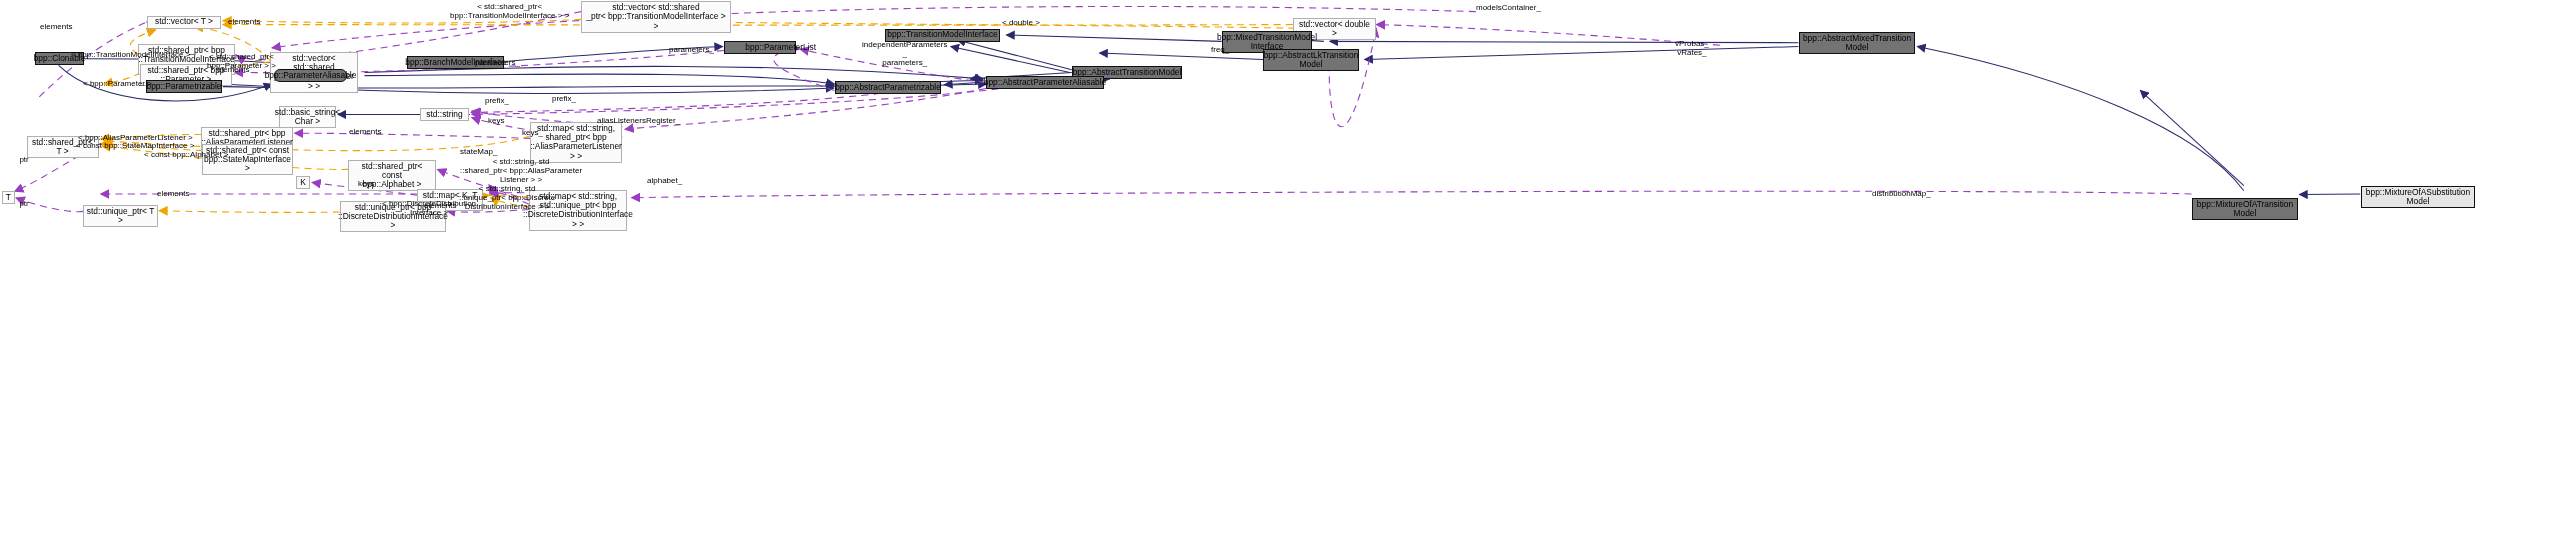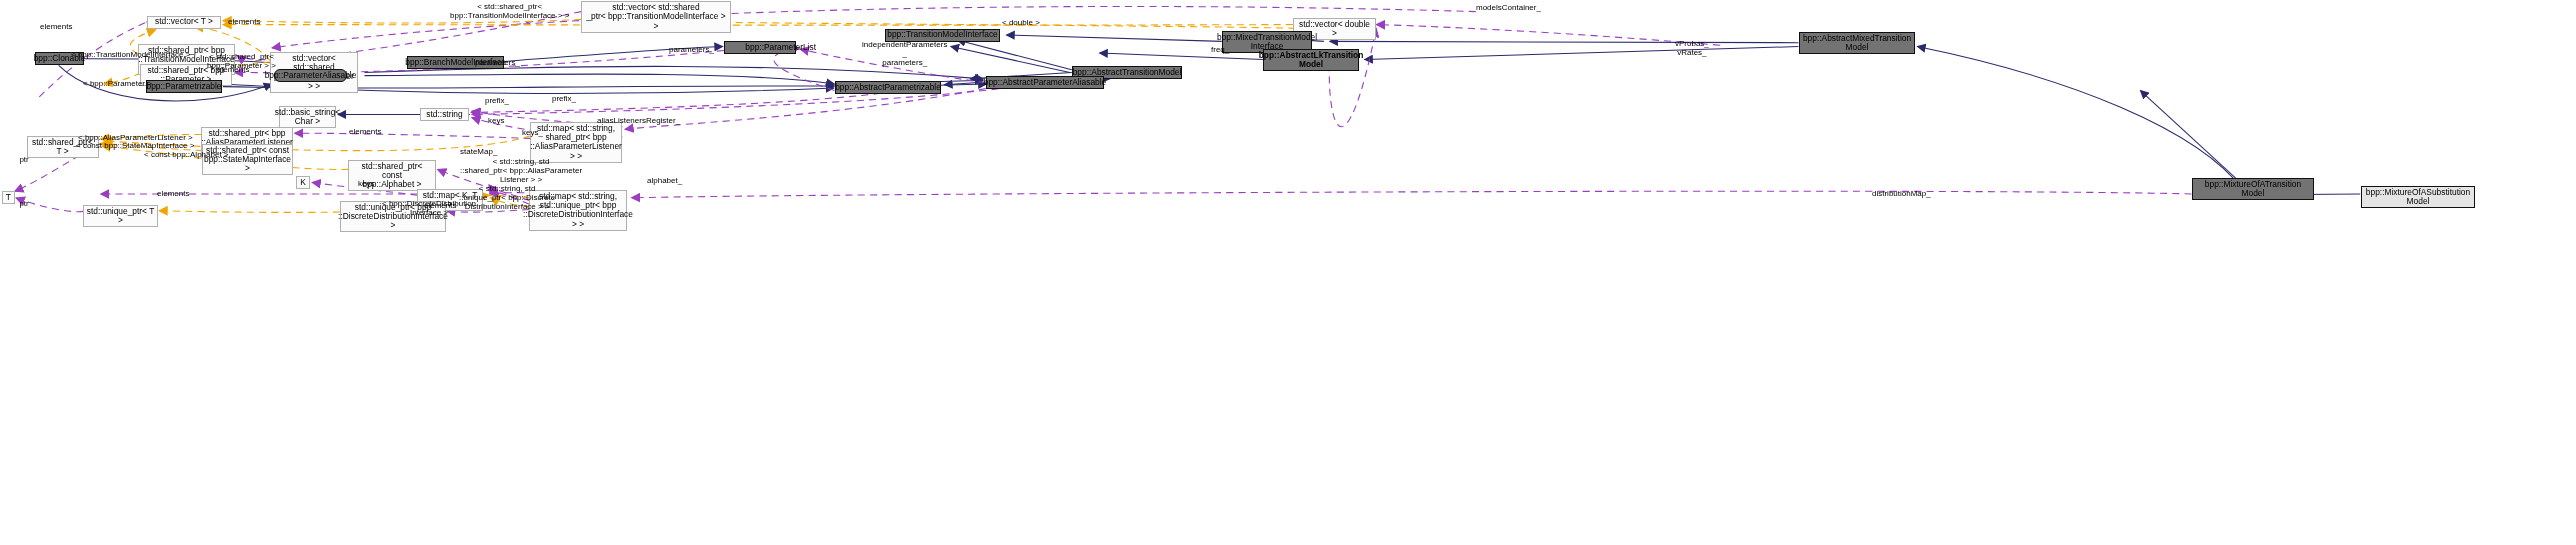--- a/index.html
+++ b/index.html
@@ -113,21 +113,21 @@
       <div class="node tmpl" style="left: 147px; top: 15.5px; width: 74px; min-height: 13px;">std::vector&lt; T &gt;</div>
       <div class="node tmpl" style="left: 1293px; top: 18px; width: 83px; min-height: 13px;">std::vector&lt; double &gt;</div>
       <div class="node cls" style="left: 1222px; top: 31px; width: 90px; min-height: 21px;">bpp::MixedTransitionModel
 Interface</div>
       <div class="node cls" style="left: 1799px; top: 32px; width: 116px; min-height: 21px;">bpp::AbstractMixedTransition
 Model</div>
       <div class="node cls" style="left: 885px; top: 28.5px; width: 115px; min-height: 13px;">bpp::TransitionModelInterface</div>
       <div class="node tmpl" style="left: 138px; top: 44px; width: 97px; min-height: 19.4px;">std::shared_ptr&lt; bpp
 ::TransitionModelInterface &gt;</div>
       <div class="node cls" style="left: 724px; top: 41px; width: 72px; min-height: 13px; padding-left: 44px;">bpp::ParameterList</div>
-      <div class="node cls" style="left: 1263px; top: 49px; width: 96px; min-height: 21px; font-weight: bold;">bpp::AbstractLkTransition
+      <div class="node cls" style="left: 1263px; top: 49px; width: 96px; min-height: 21px;">bpp::AbstractLkTransition
 Model</div>
       <div class="node cls" style="left: 35px; top: 52px; width: 49px; min-height: 13px;">bpp::Clonable</div>
       <div class="node tmpl" style="left: 270px; top: 52px; width: 88px; min-height: 19.4px;">std::vector&lt; std::shared
 _ptr&lt; bpp::Parameter &gt; &gt;</div>
       <div class="node cls" style="left: 407px; top: 56px; width: 97px; min-height: 13px;">bpp::BranchModelInterface</div>
       <div class="node cls" style="left: 1072px; top: 66px; width: 110px; min-height: 13px;">bpp::AbstractTransitionModel</div>
       <div class="node tmpl" style="left: 140px; top: 64px; width: 92px; min-height: 19.4px;">std::shared_ptr&lt; bpp
 ::Parameter &gt;</div>
       <div class="node cls" style="left: 274px; top: 69px; width: 73px; min-height: 13px; border-radius: 6px;">bpp::ParameterAliasable</div>
       <div class="node cls" style="left: 986px; top: 76px; width: 118px; min-height: 13px;">bpp::AbstractParameterAliasable</div>
@@ -145,21 +145,21 @@
       <div class="node tmpl" style="left: 202px; top: 144px; width: 91px; min-height: 19.4px;">std::shared_ptr&lt; const
 bpp::StateMapInterface &gt;</div>
       <div class="node tmpl" style="left: 348px; top: 160px; width: 88px; min-height: 19.4px;">std::shared_ptr&lt; const
 bpp::Alphabet &gt;</div>
       <div class="node tmpl" style="left: 296px; top: 176px; width: 14.2px; min-height: 11.6px;">K</div>
       <div class="node tmpl" style="left: 1.9px; top: 191px; width: 13px; min-height: 11.6px;">T</div>
       <div class="node tmpl" style="left: 417px; top: 189px; width: 66px; min-height: 13px;">std::map&lt; K, T &gt;</div>
       <div class="node tmpl" style="left: 529px; top: 190px; width: 98px; min-height: 27px;">std::map&lt; std::string,
 std::unique_ptr&lt; bpp
 ::DiscreteDistributionInterface &gt; &gt;</div>
-      <div class="node cls" style="left: 2192px; top: 178px; width: 122px; min-height: 21px;">bpp::MixtureOfATransition
+      <div class="node cls" style="left: 2192px; top: 198px; width: 106px; min-height: 21px;">bpp::MixtureOfATransition
 Model</div>
       <div class="node focus" style="left: 2361px; top: 186px; width: 114px; min-height: 21px;">bpp::MixtureOfASubstitution
 Model</div>
       <div class="node tmpl" style="left: 83px; top: 205px; width: 75px; min-height: 13px;">std::unique_ptr&lt; T &gt;</div>
       <div class="node tmpl" style="left: 340px; top: 201px; width: 106px; min-height: 19.4px;">std::unique_ptr&lt; bpp
 ::DiscreteDistributionInterface &gt;</div>
     </div>
   <div id="labels-layer">
       <div class="edgelabel" style="left: 40px; top: 22px;">elements</div>
       <div class="edgelabel" style="left: 450px; top: 1.9px;">&lt; std::shared_ptr&lt;

